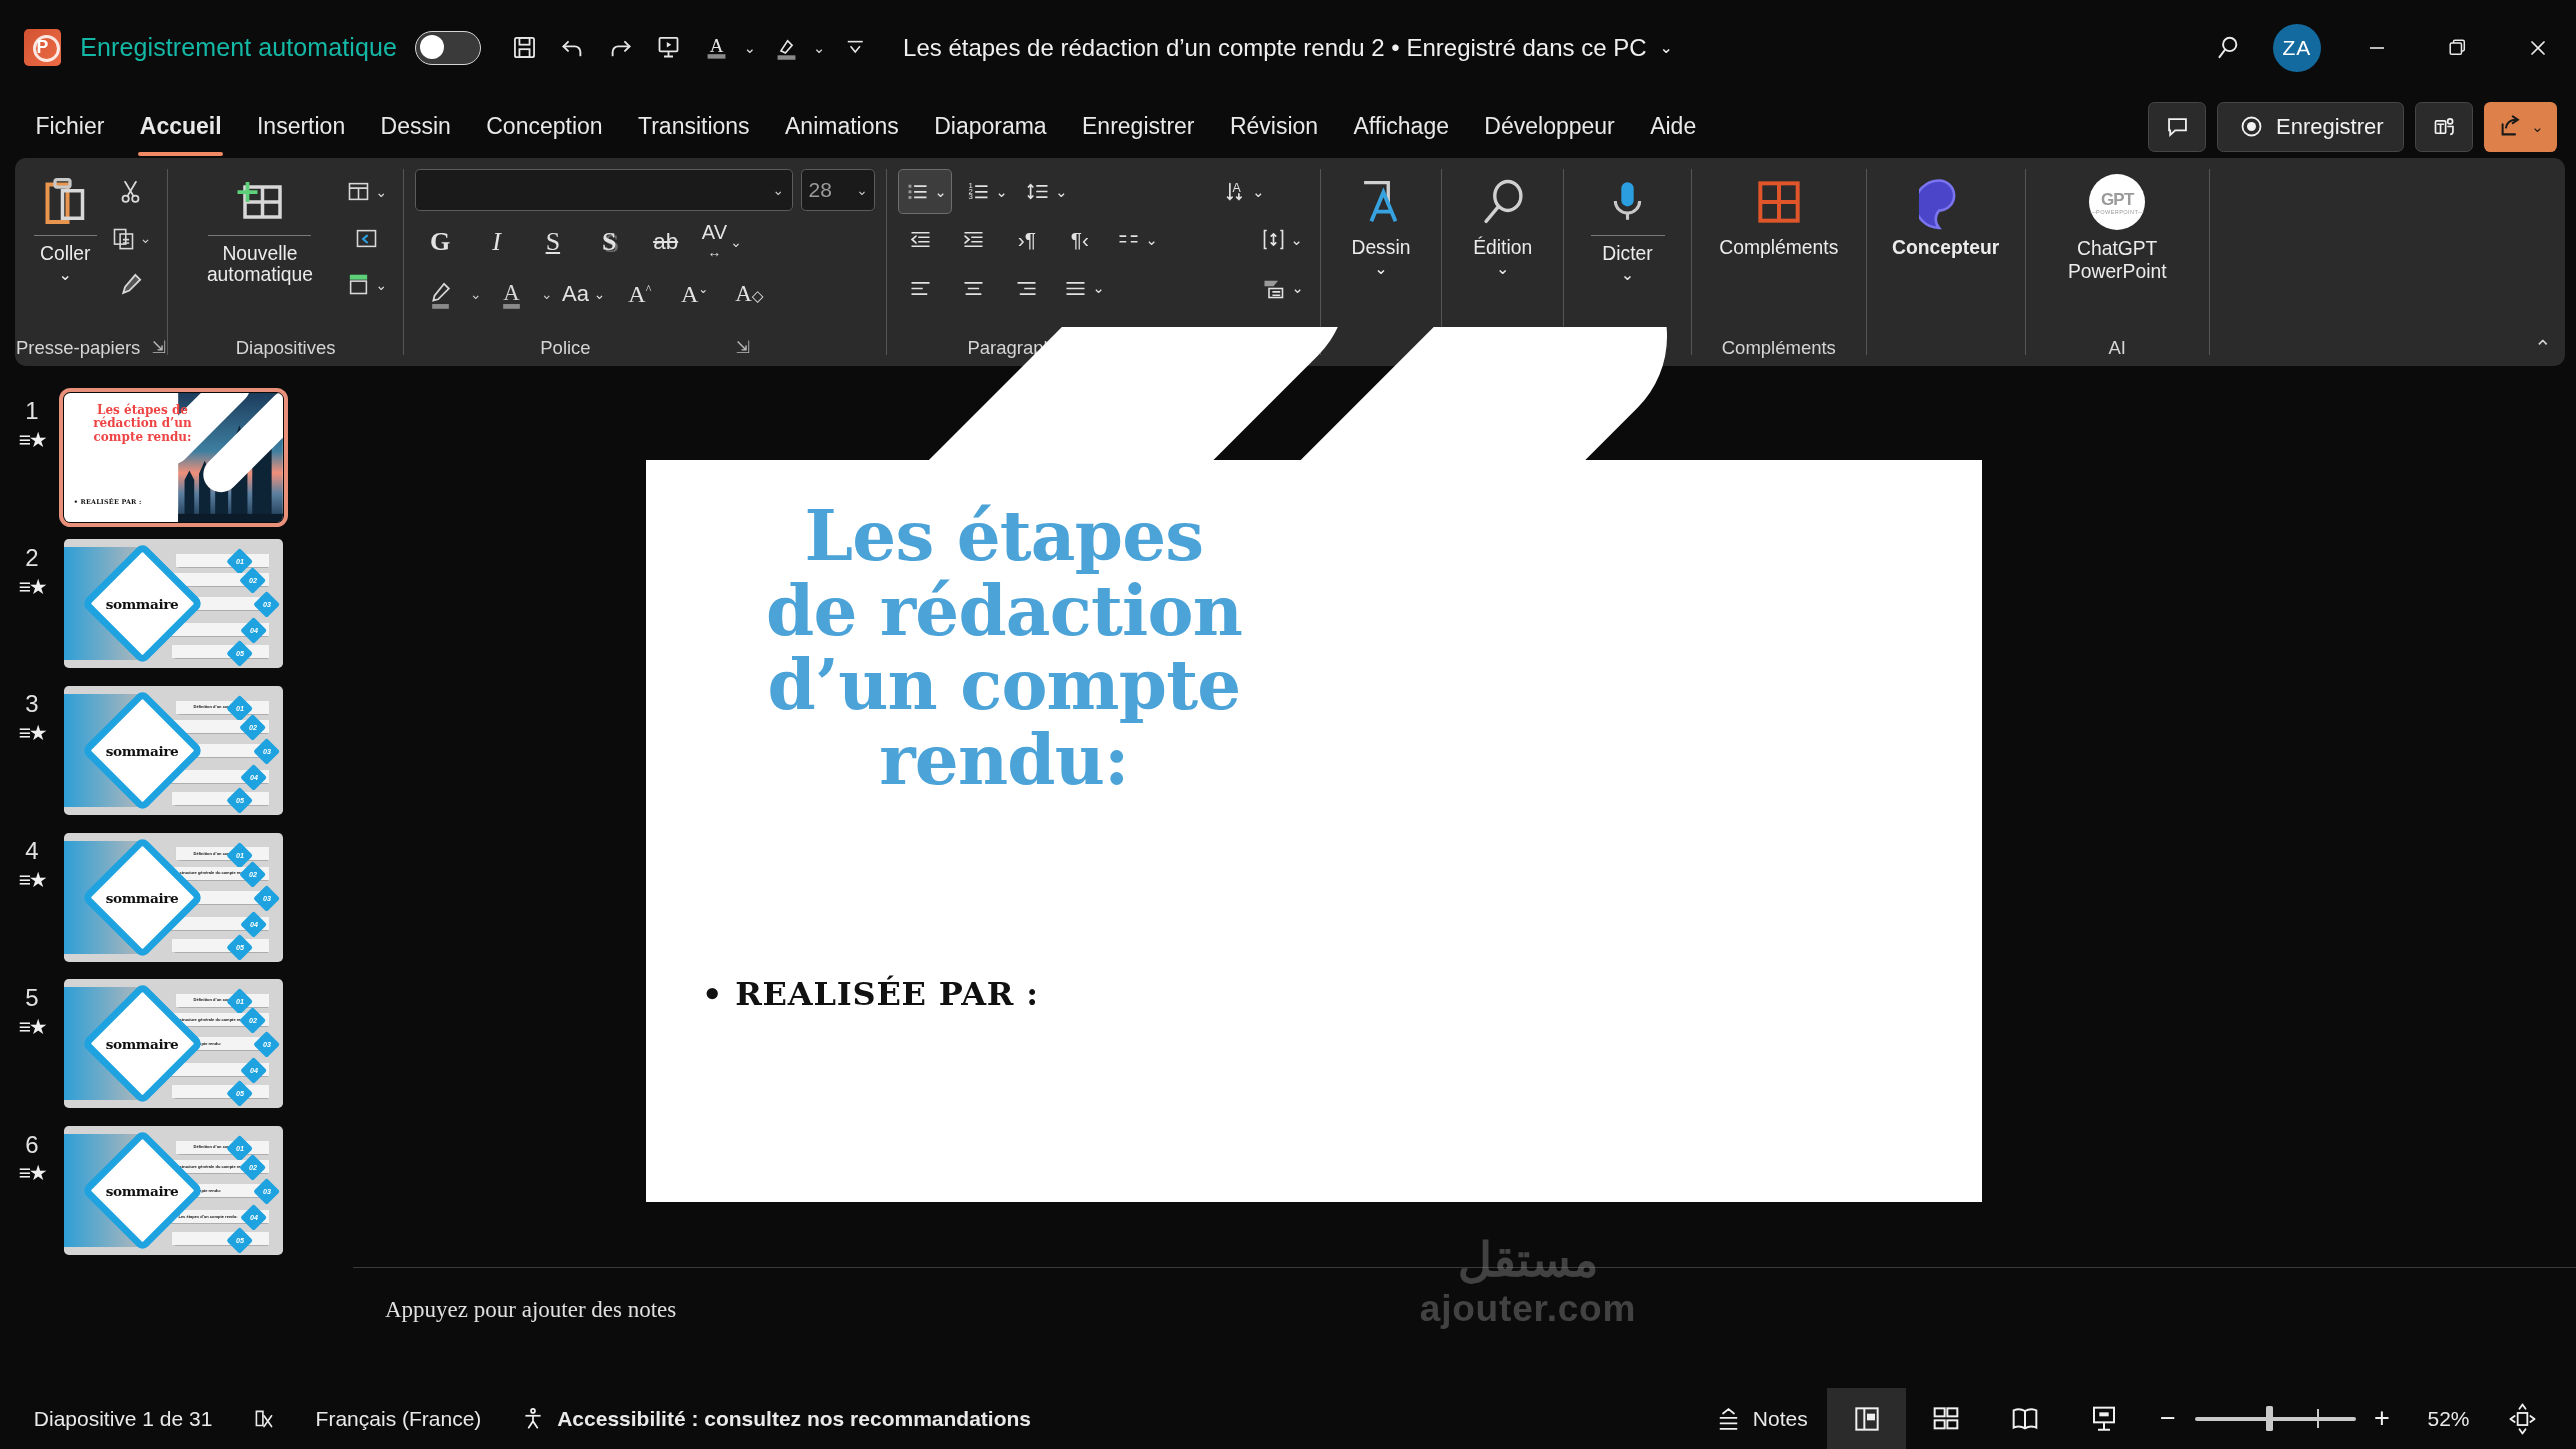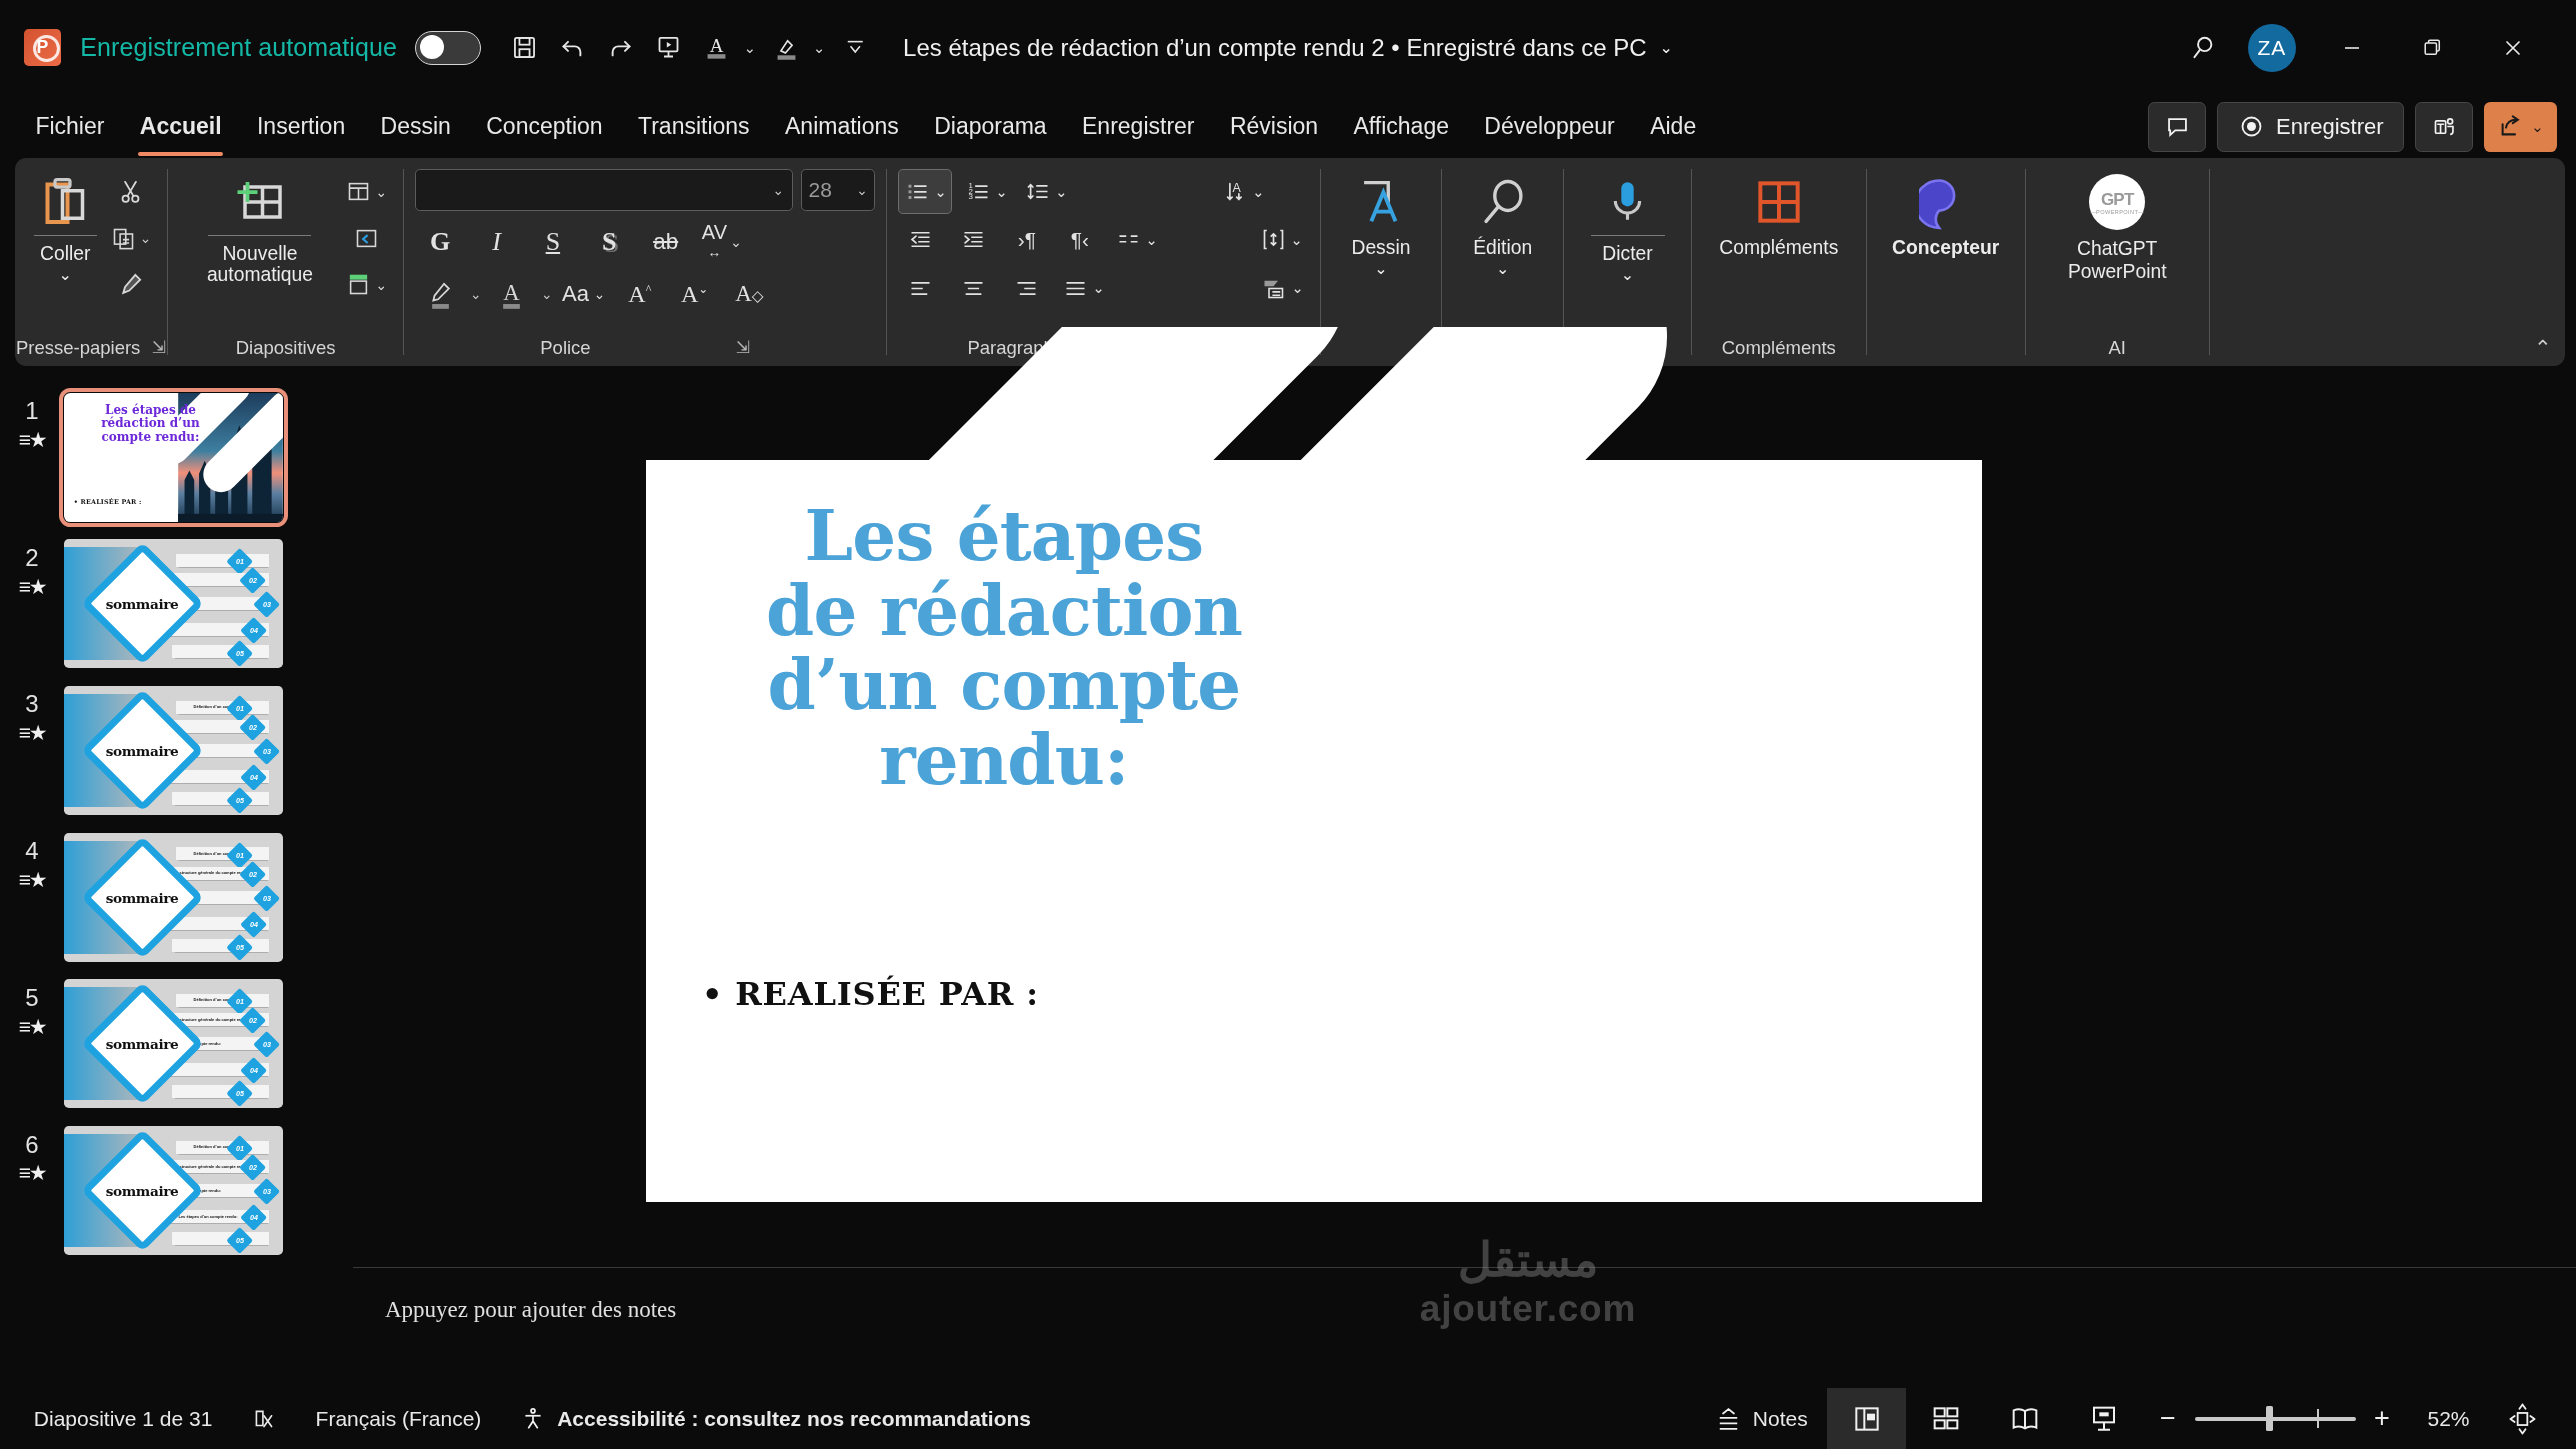--- a/index.html
+++ b/index.html
@@ -44,21 +44,21 @@
   }
   .qat-btn svg { display: block; }
   .qat-split { display: flex; align-items: center; border-radius: 4.8px; }
   .chev { width: 21px; height: 45px; display: flex; align-items: center; justify-content: center; color: #d8d8d8; font-size: 14.5px; }
   .doctitle {
     position: absolute; left: 50%; transform: translateX(-50%);
     display: flex; align-items: center; gap: 13px;
     color: #f0f0f0; font-size: 24px; white-space: nowrap;
   }
   .titlebar-right {
-    margin-left: auto; display: flex; align-items: center; gap: 6.4px; padding-right: 26px; justify-content: center;
+    margin-left: auto; display: flex; align-items: center; gap: 6.4px; padding-right: 1px; justify-content: center;
   }
   .search-btn, .wincell {
     width: 50px; height: 50px; display: flex; align-items: center; justify-content: center;
     color: #eaeaea;
   }
   .wincell { width: 74px; height: 64px; }
   .avatar {
     width: 48px; height: 48px; border-radius: 50%; background: #136a9f;
     color: #fff; font-size: 21px; display: flex; align-items: center; justify-content: center;
     margin: 0 13px; letter-spacing: 0.8px;
@@ -157,21 +157,21 @@
   .thumb-star { font-size: 21px; margin-top: 4.8px; color: #f0f0f0; letter-spacing: -2.4px; }
   .thumb {
     width: 219px; height: 129px; border-radius: 4.8px; position: relative; overflow: hidden;
     background: #d4d4d4;
   }
   .thumb.sel { outline: 4.8px solid #e8907a; outline-offset: 1.6px; border-radius: 6.4px; }
 
   
   .t1 { background: #fff; }
   .t1 .ttext {
-    position: absolute; left: 16px; top: 11.3px; width: 141px; color: #6d28d9;
+    position: absolute; left: 8px; top: 11.3px; width: 141px; color: #ef4444;
     font-family: "DejaVu Serif", serif; font-weight: bold; font-size: 12px; line-height: 1.12;
     text-align: center;
   }
   .t1 .tsub {
     position: absolute; left: 9.7px; bottom: 16px; color: #111;
     font-family: "DejaVu Serif", serif; font-weight: bold; font-size: 6.4px; letter-spacing: 0.2px;
   }
   .t1 .art { position: absolute; right: 0; top: 0; width: 105px; height: 100%; overflow: hidden; }
 
   

